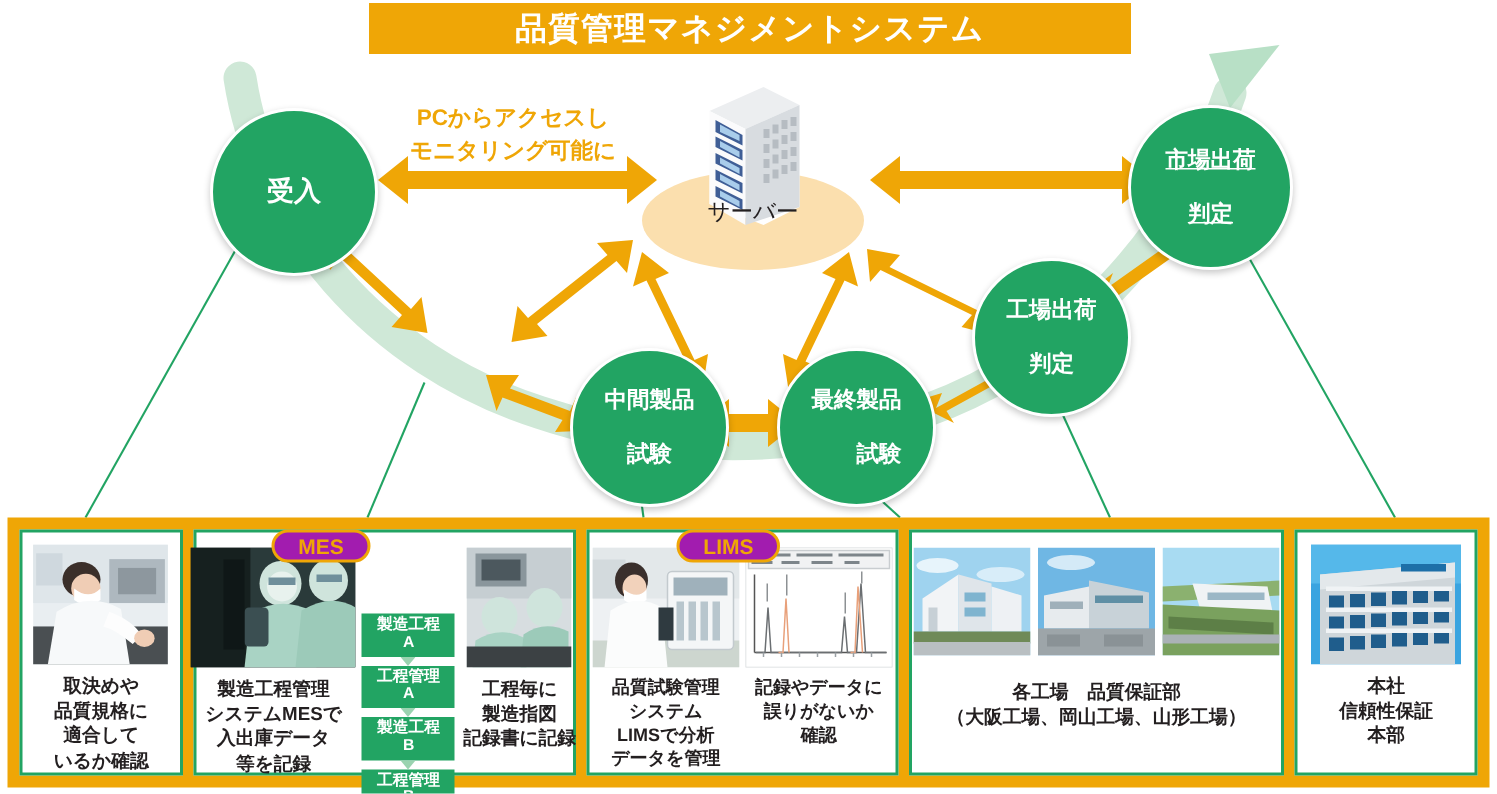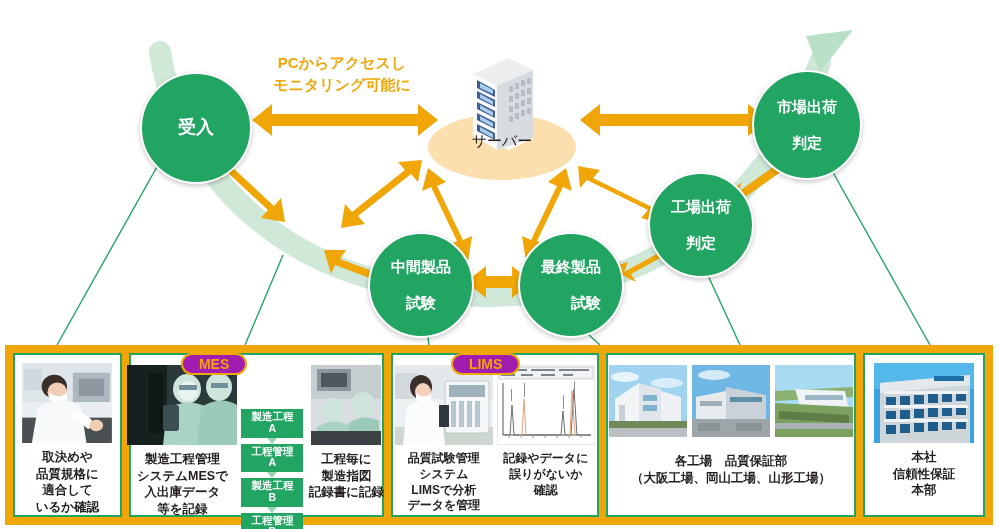--- a/index.html
+++ b/index.html
@@ -46,21 +46,21 @@
     background:#fbdfae;border-radius:50%;
   }
   .server-label{
     position:absolute;left:0;top:80px;width:148px;text-align:center;
     color:#231f20;font-size:15px;font-weight:normal;
   }
   .server-img{position:absolute;left:37px;top:0px;}
 
   
   .pc-note{
-    position:absolute;left:252px;top:52px;width:180px;
+    position:absolute;left:252px;top:68px;width:180px;
     color:#efa606;font-size:15px;font-weight:bold;line-height:1.45;
     text-align:center;z-index:5;
   }
 
   
   .bottom-frame{
     position:absolute;left:5px;top:345px;width:988px;height:180px;
     background:#efa606;box-sizing:border-box;padding:8px;
     display:flex;gap:7px;z-index:6;
   }
@@ -104,20 +104,23 @@
   .mes-gap{height:5px;width:0;}
 
   .row2{display:flex;gap:4px;align-items:flex-start;}
   .colcap{display:flex;flex-direction:column;align-items:center;}
 </style>
 </head>
 <body>
 
 <div id="stage">
 
+  <div class="title-bar">
+    <span>品質管理マネジメントシステム</span>
+  </div>
 
   <svg class="layer back" viewBox="0 0 998 529">
     <defs>
       <linearGradient id="bandg" x1="0" y1="0" x2="1" y2="0">
         <stop offset="0" stop-color="#d9eede"></stop>
           <stop offset="1" stop-color="#bfe3cd"></stop>
       </linearGradient>
     </defs>
     <path d="M160,52 C175,150 250,240 360,275 C470,312 600,300 690,236 C760,186 800,120 820,62" fill="none" stroke="#cfe8d7" stroke-width="22" stroke-linecap="round"></path>
     <polygon points="820,72 853,30 806,36" fill="#b8e0c6"></polygon>
@@ -159,42 +162,42 @@
 
       <polygon points="324,250 346,250 340,259 380,274 384,265 394,287 370,288 375,280 335,265 331,274"></polygon>
     </g>
   </svg>
 
   <div class="node" style="left:140px;top:72px;width:112px;height:112px;font-size:18px;">
     <span>受入</span>
   </div>
 
 
-  <div class="node" style="left:368px;top:232px;width:106px;height:106px;font-size:15px;">
+  <div class="node" style="left:380px;top:232px;width:106px;height:106px;font-size:15px;">
     <span>
       <span>中間製品</span><br>
       <span>試験</span>
     </span>
   </div>
 
   <div class="node" style="left:518px;top:232px;width:106px;height:106px;font-size:15px;text-align:right;">
     <span>
       <span>最終製品</span><br>
       <span>試験</span>
     </span>
   </div>
 
   <div class="node" style="left:648px;top:172px;width:106px;height:106px;font-size:15px;">
     <span>
       <span>工場出荷</span><br>
       <span>判定</span>
     </span>
   </div>
 
-  <div class="node" style="left:752px;top:70px;width:110px;height:110px;font-size:15px;">
+  <div class="node" style="left:752px;top:70px;width:110px;height:110px;font-size:15px;text-decoration:underline;">
     <span>
       <span>市場出荷</span><br>
       <span>判定</span>
     </span>
   </div>
 
   <div class="server-wrap" style="left:428px;top:52px;width:148px;height:130px;">
     <div class="server-ellipse"></div>
     <svg class="server-img" width="74" height="104" viewBox="0 0 74 104">
       <polygon points="8,22 44,6 68,18 68,86 44,98 8,84" fill="#ffffff"></polygon>

